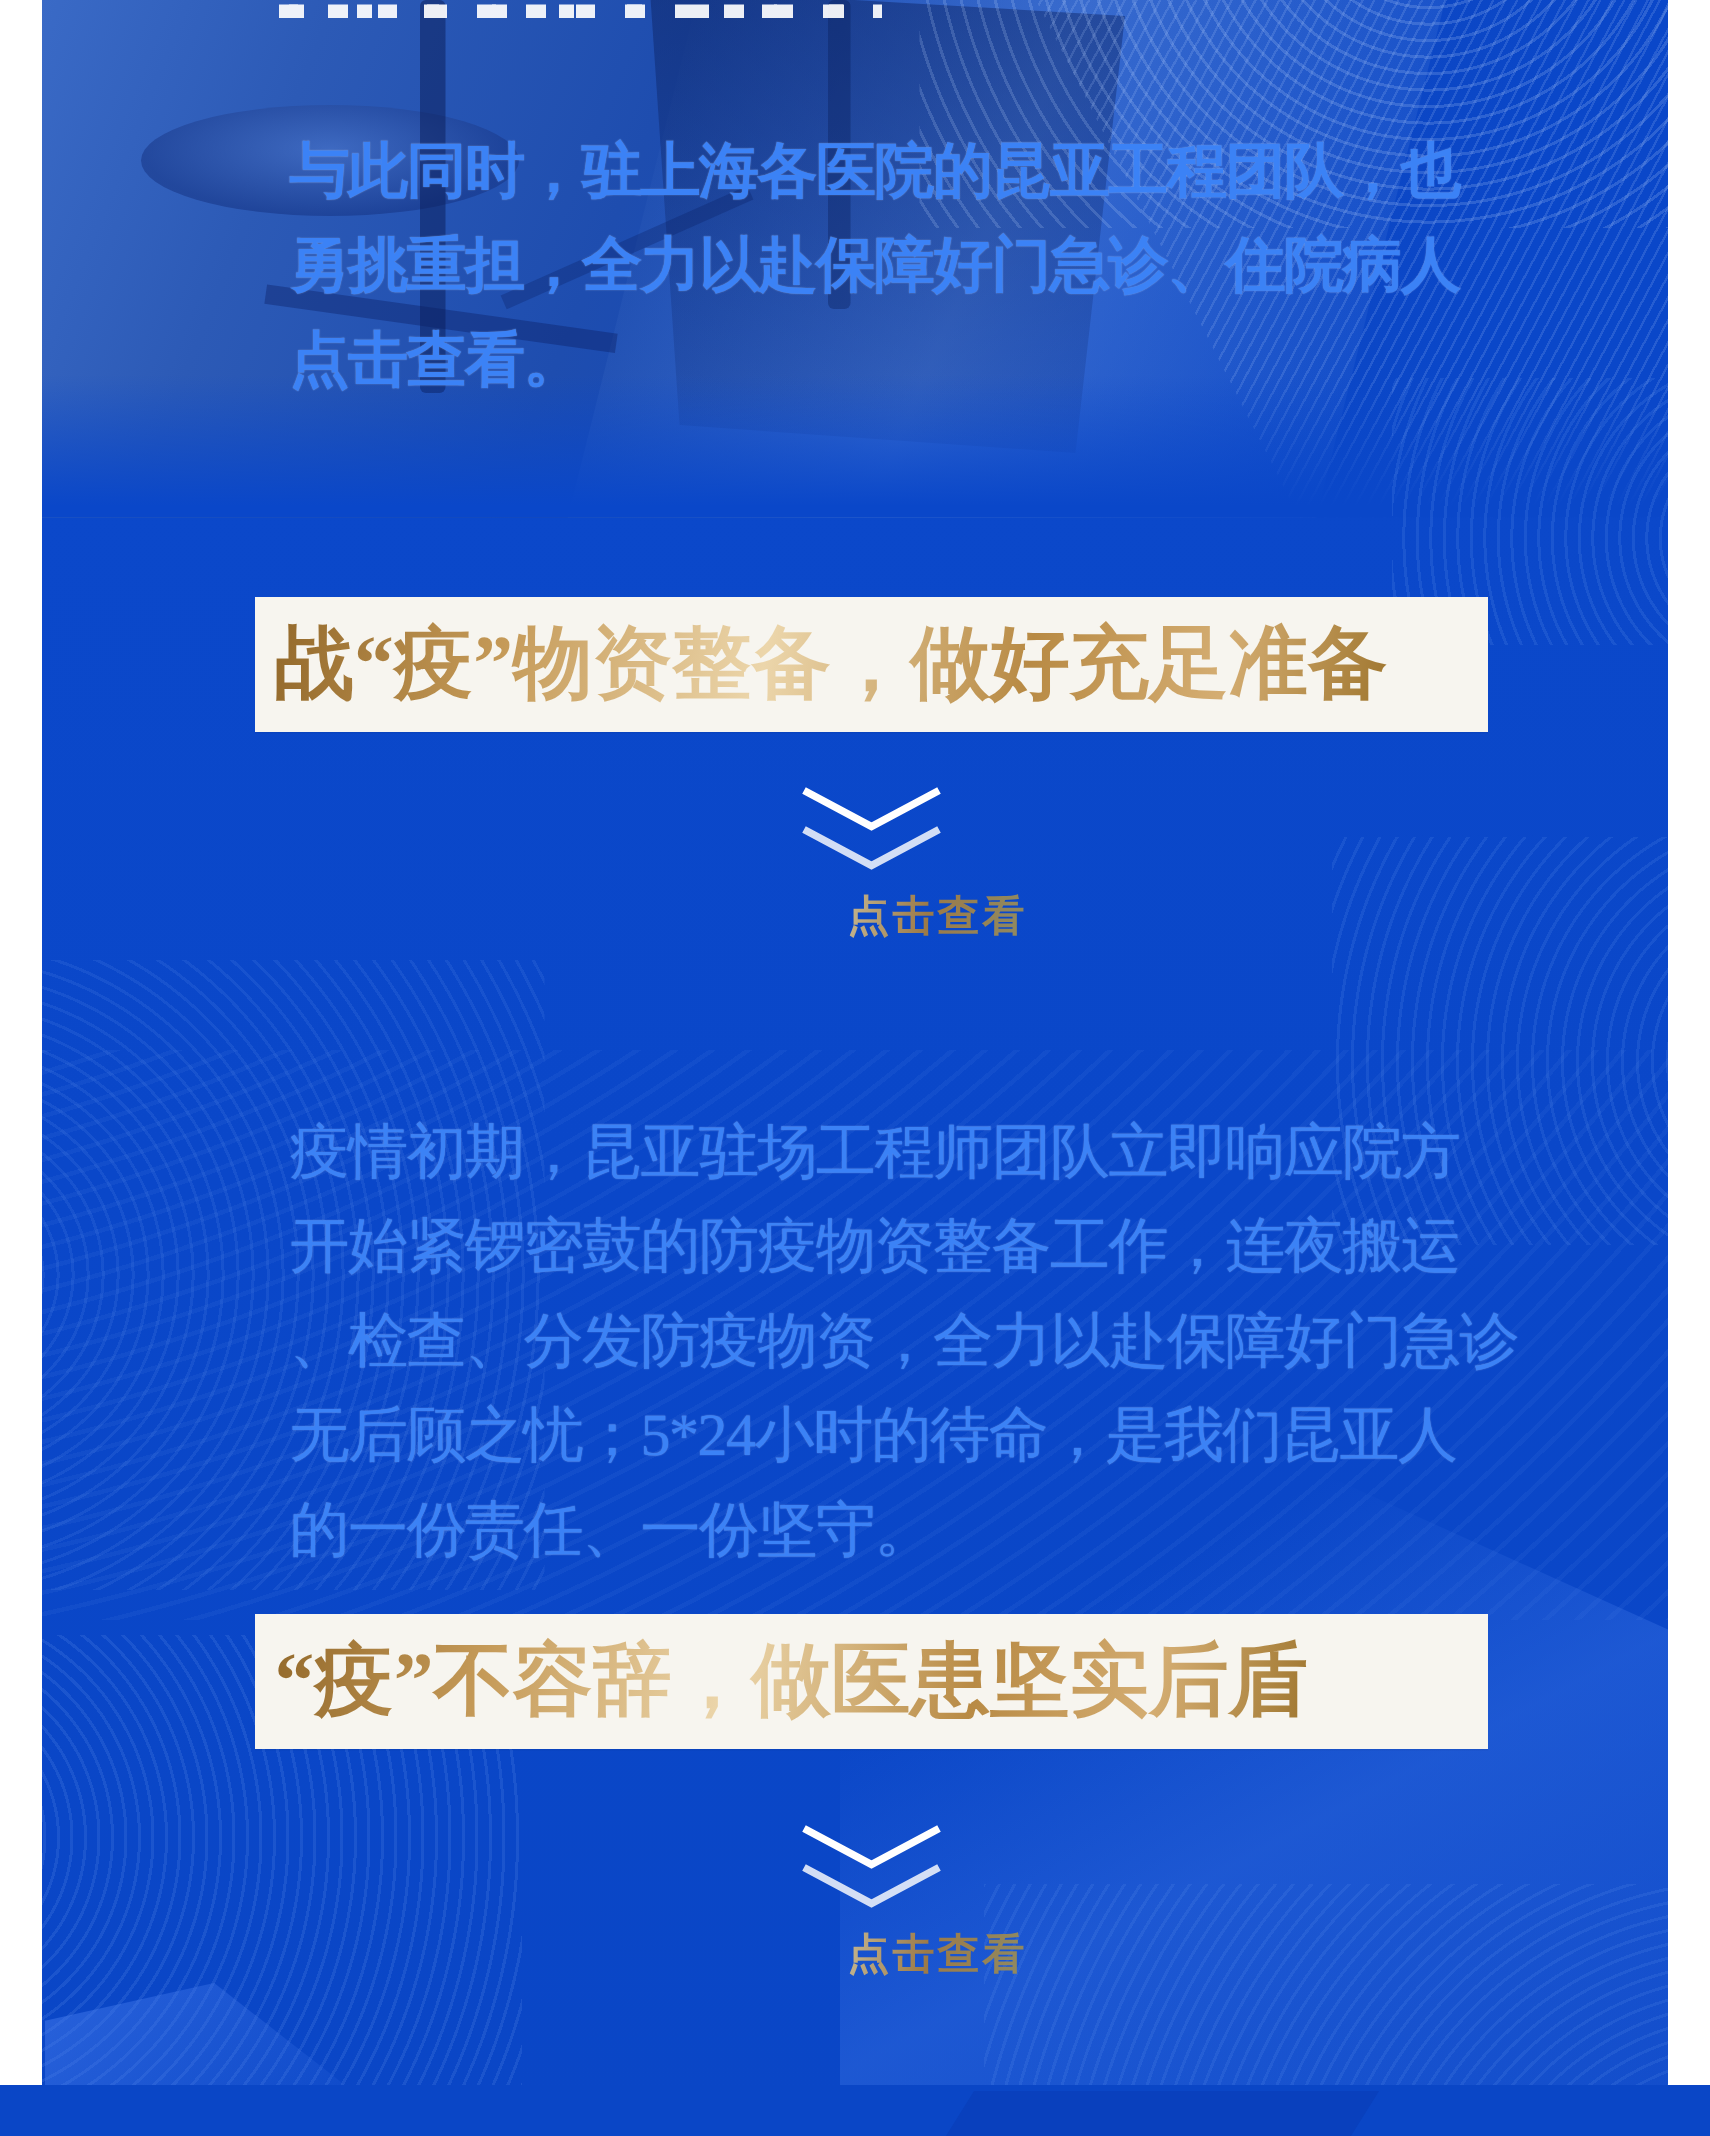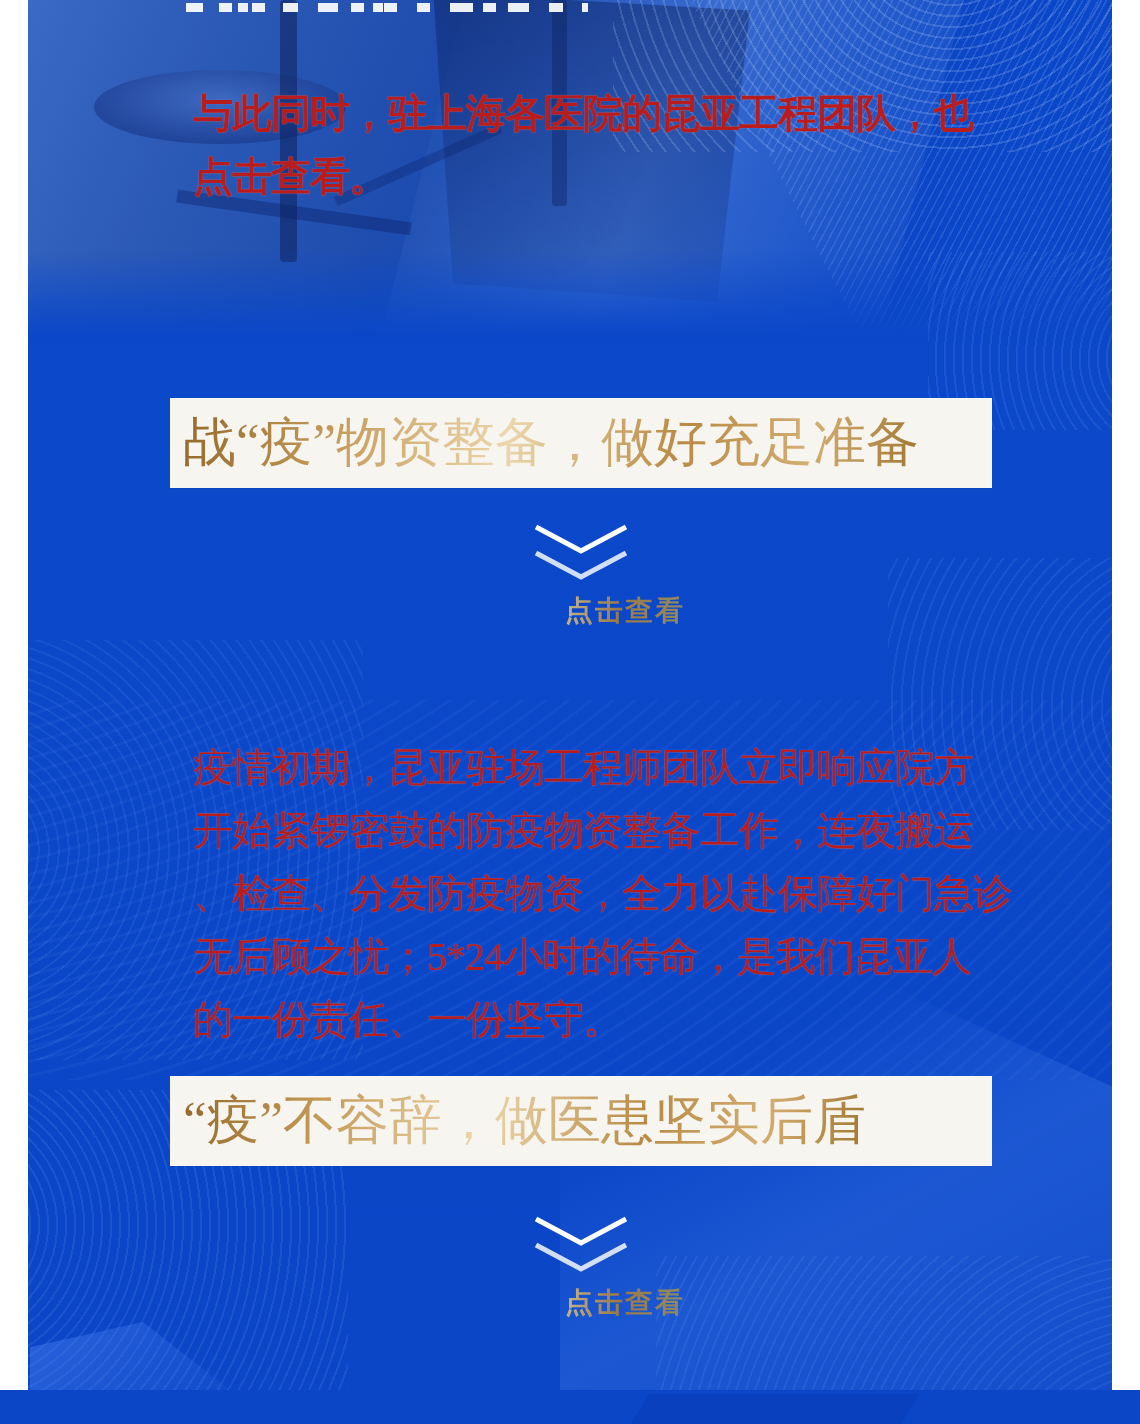--- a/index.html
+++ b/index.html
@@ -79,35 +79,35 @@
       clip-path:polygon(0 35%,55% 0,100% 100%,0 100%);}
   
   .clip-frag{
     position:absolute;left:186px;top:3px;width:402px;height:9px;opacity:.92;z-index:5;
     background:
       repeating-linear-gradient(90deg,#ffffff 0 13px,rgba(0,0,0,0) 13px 33px),
       repeating-linear-gradient(90deg,rgba(0,0,0,0) 0 7px,#ffffff 7px 17px,rgba(0,0,0,0) 17px 45px);
   }
   
   .para{
-    position:absolute;left:193px;z-index:6;color:#b91c1c;
+    position:absolute;left:193px;z-index:6;color:#3b82f6;
     font-size:40px;line-height:63px;letter-spacing:-1px;white-space:nowrap;
     text-shadow:0 0 1px rgba(255,255,255,.4);
   }
   .para-bold{top:82px;font-weight:700;}
   .para-regular{top:736px;font-weight:400;}
   .banner{
     position:absolute;left:170px;width:822px;height:90px;z-index:6;
     background:#f7f5ef;box-shadow:0 1px 0 rgba(0,0,0,.05);
     display:flex;align-items:center;
   }
   .banner-1{top:398px;}
   .banner-2{top:1076px;}
   .banner-title{
-    padding-left:13px;font-size:53px;font-weight:400;letter-spacing:0;white-space:nowrap;
+    padding-left:13px;font-size:53px;font-weight:700;letter-spacing:0;white-space:nowrap;
     background:linear-gradient(100deg,#8f6527 0%,#c59a58 22%,#ecd6ab 45%,#b88a44 68%,#d4ad72 85%,#9f762f 100%);
     -webkit-background-clip:text;background-clip:text;color:transparent;
   }
   .chevron{position:absolute;left:533px;width:96px;height:58px;z-index:6;cursor:pointer;}
   .chevron-1{top:524px;}
   .chevron-2{top:1216px;}
   .cta{
     position:absolute;left:485px;width:200px;z-index:6;text-align:right;cursor:pointer;
     font-size:28px;font-weight:700;letter-spacing:2px;white-space:nowrap;
     background:linear-gradient(95deg,#8d6f42 0%,#c6b893 38%,#9c7a48 66%,#8f8a62 100%);
@@ -142,20 +142,21 @@
   <div class="wave w3"></div>
   <div class="wave w4"></div>
   <div class="wave lp1"></div>
   <div class="wave lp2"></div>
   <div class="wave w5"></div>
 
   <div class="clip-frag"></div>
 
   <div class="para para-bold">
     <div>与此同时，驻上海各医院的昆亚工程团队，也</div>
+    <div>勇挑重担，全力以赴保障好门急诊、住院病人</div>
     <div>点击查看。</div>
   </div>
 
   <div class="banner banner-1">
     <span class="banner-title">战“疫”物资整备，做好充足准备</span>
   </div>
 
   <svg class="chevron chevron-1" viewBox="0 0 96 58">
     <polyline points="3,3 48,27 93,3" fill="none" stroke="#ffffff" stroke-width="5"></polyline>
     <polyline points="3,29 48,53 93,29" fill="none" stroke="#ffffff" stroke-width="5" opacity="0.82"></polyline>

